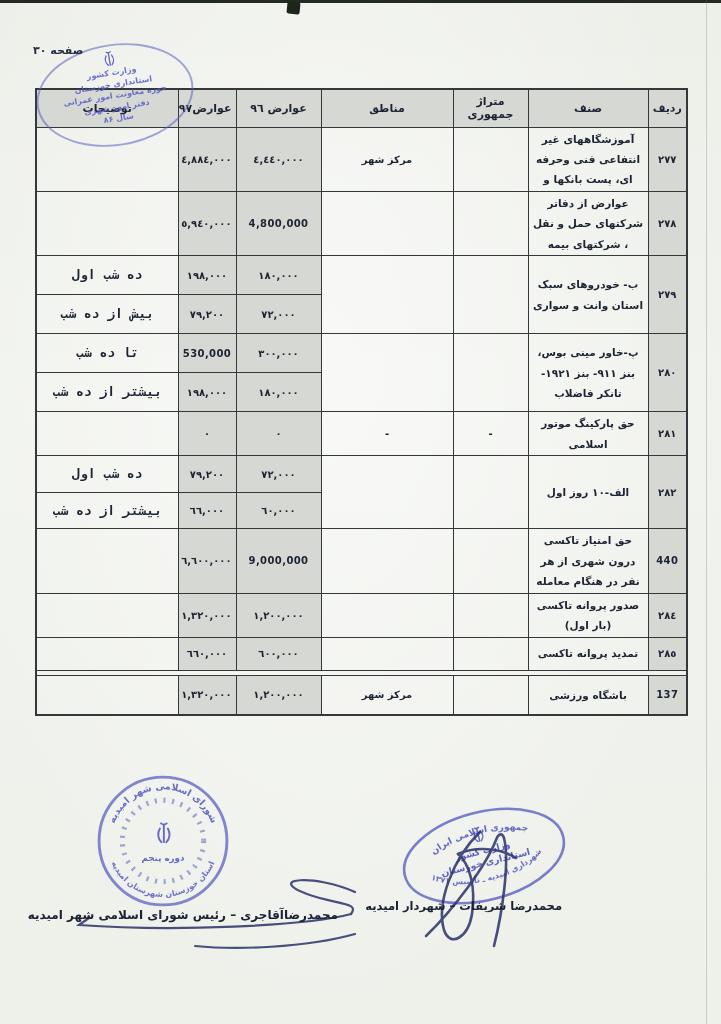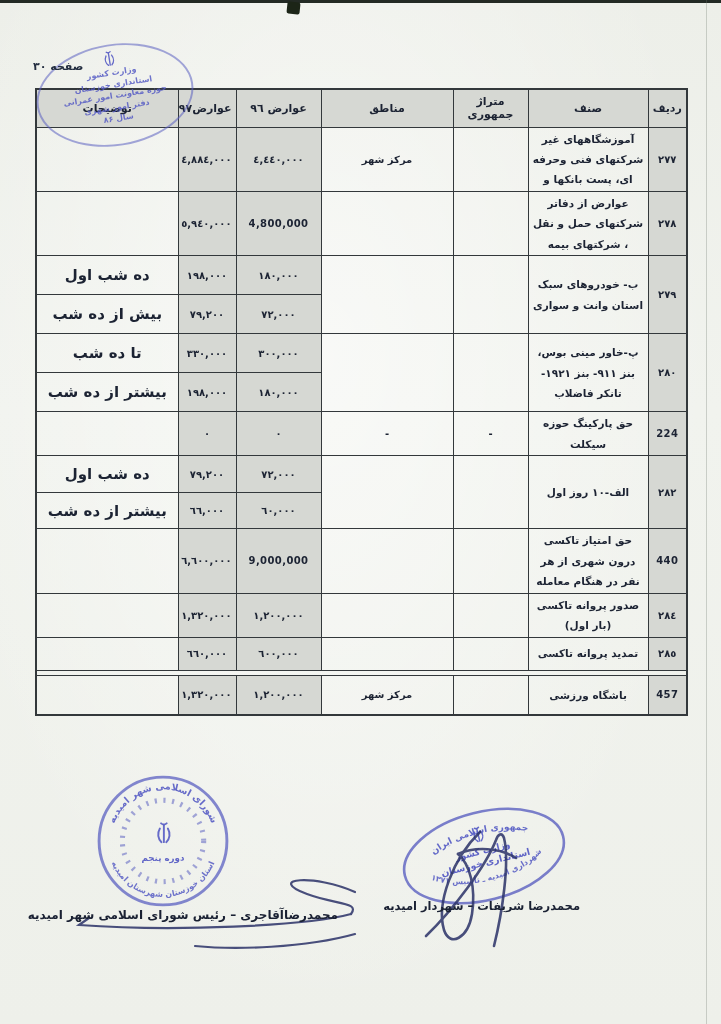--- a/index.html
+++ b/index.html
@@ -16,38 +16,38 @@
     overflow:hidden;
     font-family:"DejaVu Sans","Liberation Sans",sans-serif;
     direction:rtl;
   }
   
   .scan-top-strip{position:absolute; left:0; top:0; width:721px; height:3px; background:#232a24;}
   .scan-blob{position:absolute; left:287px; top:2px; width:13px; height:12px; background:#1c2517; transform:rotate(6deg); border-radius:2px;}
   .scan-right-edge{position:absolute; right:14px; top:0; width:1px; height:1024px; background:rgba(110,120,110,.30);}
 
   .page-number{
-    position:absolute; left:33px; top:60px; z-index:6;
+    position:absolute; left:33px; top:44px; z-index:6;
     font-size:11px; font-weight:bold; color:#242e41; direction:rtl;
   }
 
   
   .table-wrap{position:absolute; left:35px; top:88px; z-index:2;}
   table.fees{border-collapse:collapse; table-layout:fixed; direction:rtl; width:651px; border:2px solid var(--border); background:transparent;}
   table.fees th, table.fees td{
     border:1.5px solid var(--border);
     font-weight:bold; color:var(--ink);
     text-align:center; vertical-align:middle;
     padding:1px 4px; overflow:hidden;
   }
   table.fees th{background:var(--cellgray); font-size:11px; height:38px;}
   td.gray{background:var(--cellgray);}
   td.num{font-size:10px; letter-spacing:.4px;}
   td.cat{font-size:10.5px; line-height:1.95; padding:2px 5px;}
-  td.note{font-size:15px;}
+  td.note{font-size:13px;font-family:Liberation Mono, monospace;}
   td.small{font-size:10px;margin-top:12px;}
   tr.spacer td{border-top:none; border-bottom:none; height:5px; padding:0; background:transparent;}
 
   
   .stamp{color:var(--stamp); z-index:5;}
   .office-stamp{
     position:absolute; left:36px; top:44px; width:158px; height:102px;
     border:2.5px solid rgba(91,96,193,.55); border-radius:50%;
     transform:rotate(-9deg); z-index:5;
     display:flex; flex-direction:column; align-items:center; justify-content:flex-start;
@@ -56,21 +56,21 @@
   .office-stamp .ln{font-size:8px; font-weight:bold; color:rgba(86,92,196,.85); line-height:1.45; white-space:nowrap;}
   .emblem{width:14px; height:17px; color:rgba(86,92,196,.9);}
   .council-stamp{position:absolute; left:94px; top:772px; width:138px; height:138px; z-index:5;}
   .muni-stamp{position:absolute; left:398px; top:806px; width:172px; height:100px; transform:rotate(-14deg); z-index:5;}
   .sig-svg{position:absolute; z-index:6;}
   .sig-label{
     position:absolute; z-index:7; font-weight:bold; color:#1a2133;
     font-size:12px; text-align:center; direction:rtl; white-space:nowrap;
   }
   .sig-label-left{left:58px; top:908px; width:280px;}
-  .sig-label-right{left:394px; top:899px; width:186px; font-size:11.5px;}
+  .sig-label-right{left:376px; top:899px; width:186px; font-size:11.5px;}
 </style>
 </head>
 <body>
 
 <div class="sheet">
 
   <div class="scan-top-strip"></div>
   <div class="scan-blob"></div>
   <div class="scan-right-edge"></div>
 
@@ -110,21 +110,21 @@
             <th>متراژ جمهوری</th>
             <th>مناطق</th>
             <th>عوارض ٩٦</th>
             <th>عوارض٩٧</th>
             <th>توضیحات</th>
           </tr>
         </thead>
         <tbody>
           <tr style="height: 44px;">
             <td class="gray num">٢٧٧</td>
-            <td class="cat">آموزشگاههای غیر شرکتهای فنی وحرفه ای، پست بانکها و</td>
+            <td class="cat">آموزشگاههای غیر انتفاعی فنی وحرفه ای، پست بانکها و</td>
             <td class="small"></td>
             <td class="small">مرکز شهر</td>
             <td class="gray num">٤,٤٤٠,٠٠٠</td>
             <td class="gray num">٤,٨٨٤,٠٠٠</td>
             <td class="note"></td>
           </tr>
           <tr style="height: 43px;">
             <td class="gray num">٢٧٨</td>
             <td class="cat">عوارض از دفاتر شرکتهای حمل و نقل ، شرکتهای بیمه</td>
             <td class="small"></td>
@@ -146,31 +146,31 @@
             <td class="gray num">٧٢,٠٠٠</td>
             <td class="gray num">٧٩,٢٠٠</td>
             <td class="note">بیش از ده شب</td>
           </tr>
           <tr style="height: 39px;">
             <td class="gray num" rowspan="2">٢٨٠</td>
             <td class="cat" rowspan="2">پ-خاور مینی بوس، بنز ۹۱۱- بنز ۱۹۲۱- تانکر فاضلاب</td>
             <td class="small" rowspan="2"></td>
             <td class="small" rowspan="2"></td>
             <td class="gray num">٣٠٠,٠٠٠</td>
-            <td class="gray num">٣٣٠,٠٠٠</td>
+            <td class="gray num">530,000</td>
             <td class="note">تا ده شب</td>
           </tr>
           <tr style="height: 39px;">
             <td class="gray num">١٨٠,٠٠٠</td>
             <td class="gray num">١٩٨,٠٠٠</td>
             <td class="note">بیشتر از ده شب</td>
           </tr>
           <tr style="height: 27px;">
-            <td class="gray num">224</td>
-            <td class="cat">حق پارکینگ حوزه سیکلت</td>
+            <td class="gray num">٢٨١</td>
+            <td class="cat">حق پارکینگ موتور اسلامی</td>
             <td class="small">-</td>
             <td class="small">-</td>
             <td class="gray num">٠</td>
             <td class="gray num">٠</td>
             <td class="note"></td>
           </tr>
           <tr style="height: 37px;">
             <td class="gray num" rowspan="2">٢٨٢</td>
             <td class="cat" rowspan="2">الف-۱۰ روز اول</td>
             <td class="small" rowspan="2"></td>
@@ -208,21 +208,21 @@
             <td class="small"></td>
             <td class="small"></td>
             <td class="gray num">٦٠٠,٠٠٠</td>
             <td class="gray num">٦٦٠,٠٠٠</td>
             <td class="note"></td>
           </tr>
           <tr class="spacer">
             <td colspan="7"></td>
           </tr>
           <tr style="height: 40px;">
-            <td class="gray num">457</td>
+            <td class="gray num">137</td>
             <td class="cat">باشگاه ورزشی</td>
             <td class="small"></td>
             <td class="small">مرکز شهر</td>
             <td class="gray num">١,٢٠٠,٠٠٠</td>
             <td class="gray num">١,٣٢٠,٠٠٠</td>
             <td class="note"></td>
           </tr>
         </tbody>
       </table>
   </div>

